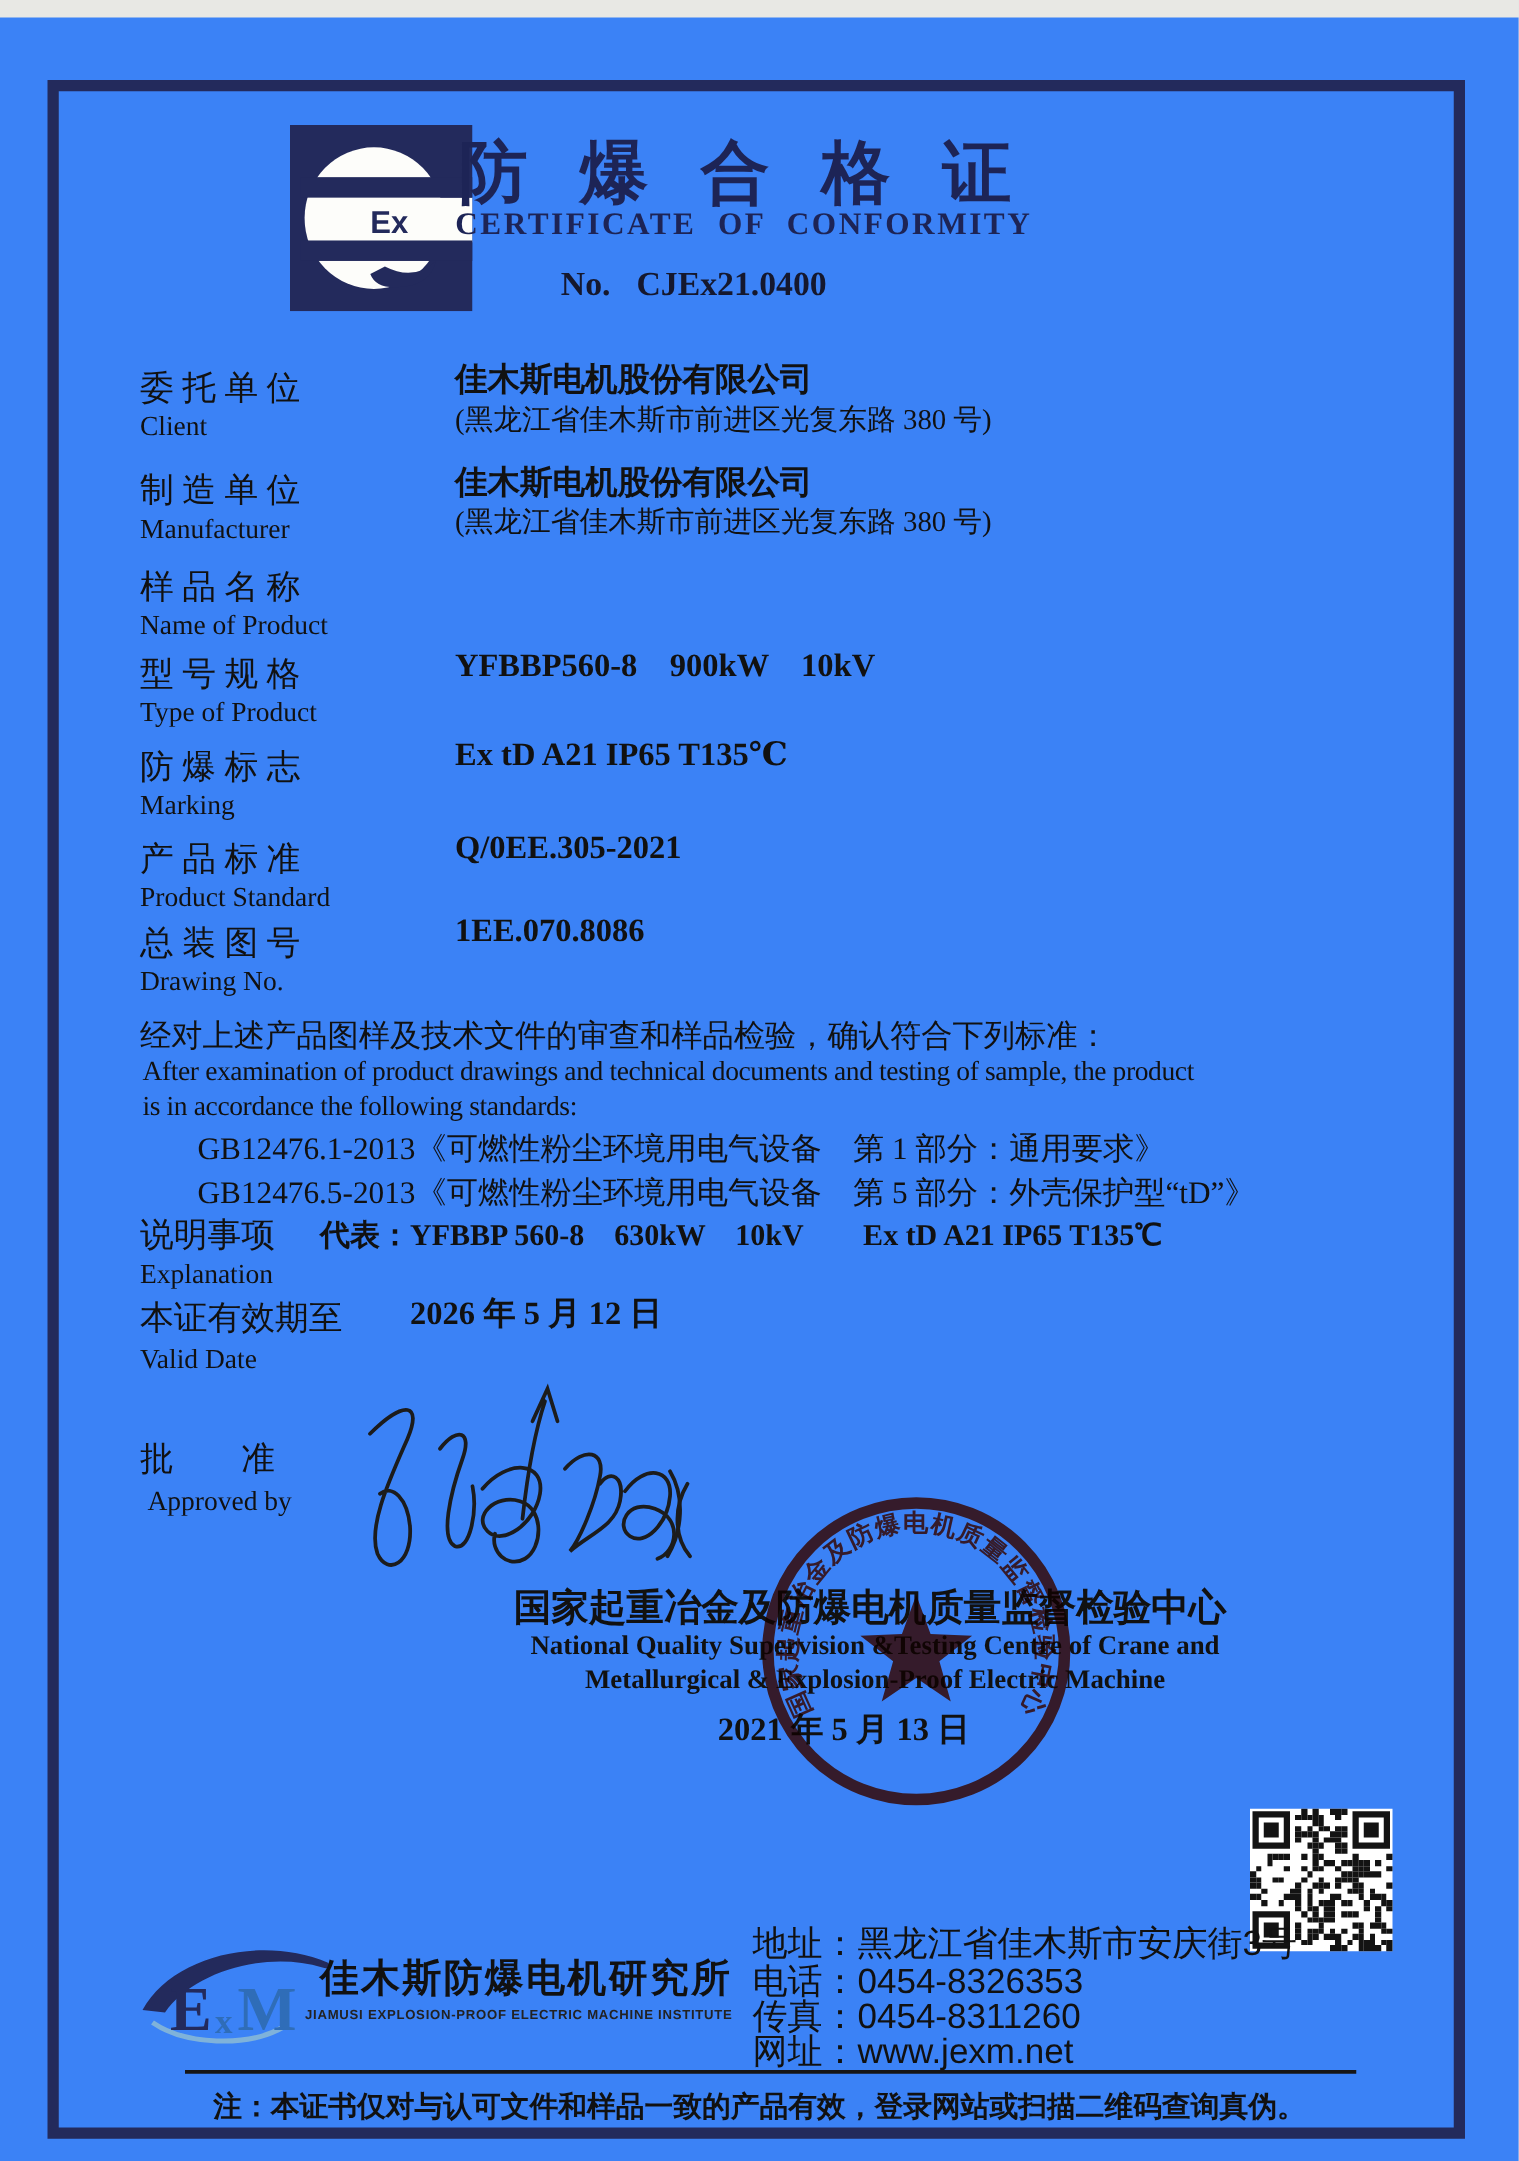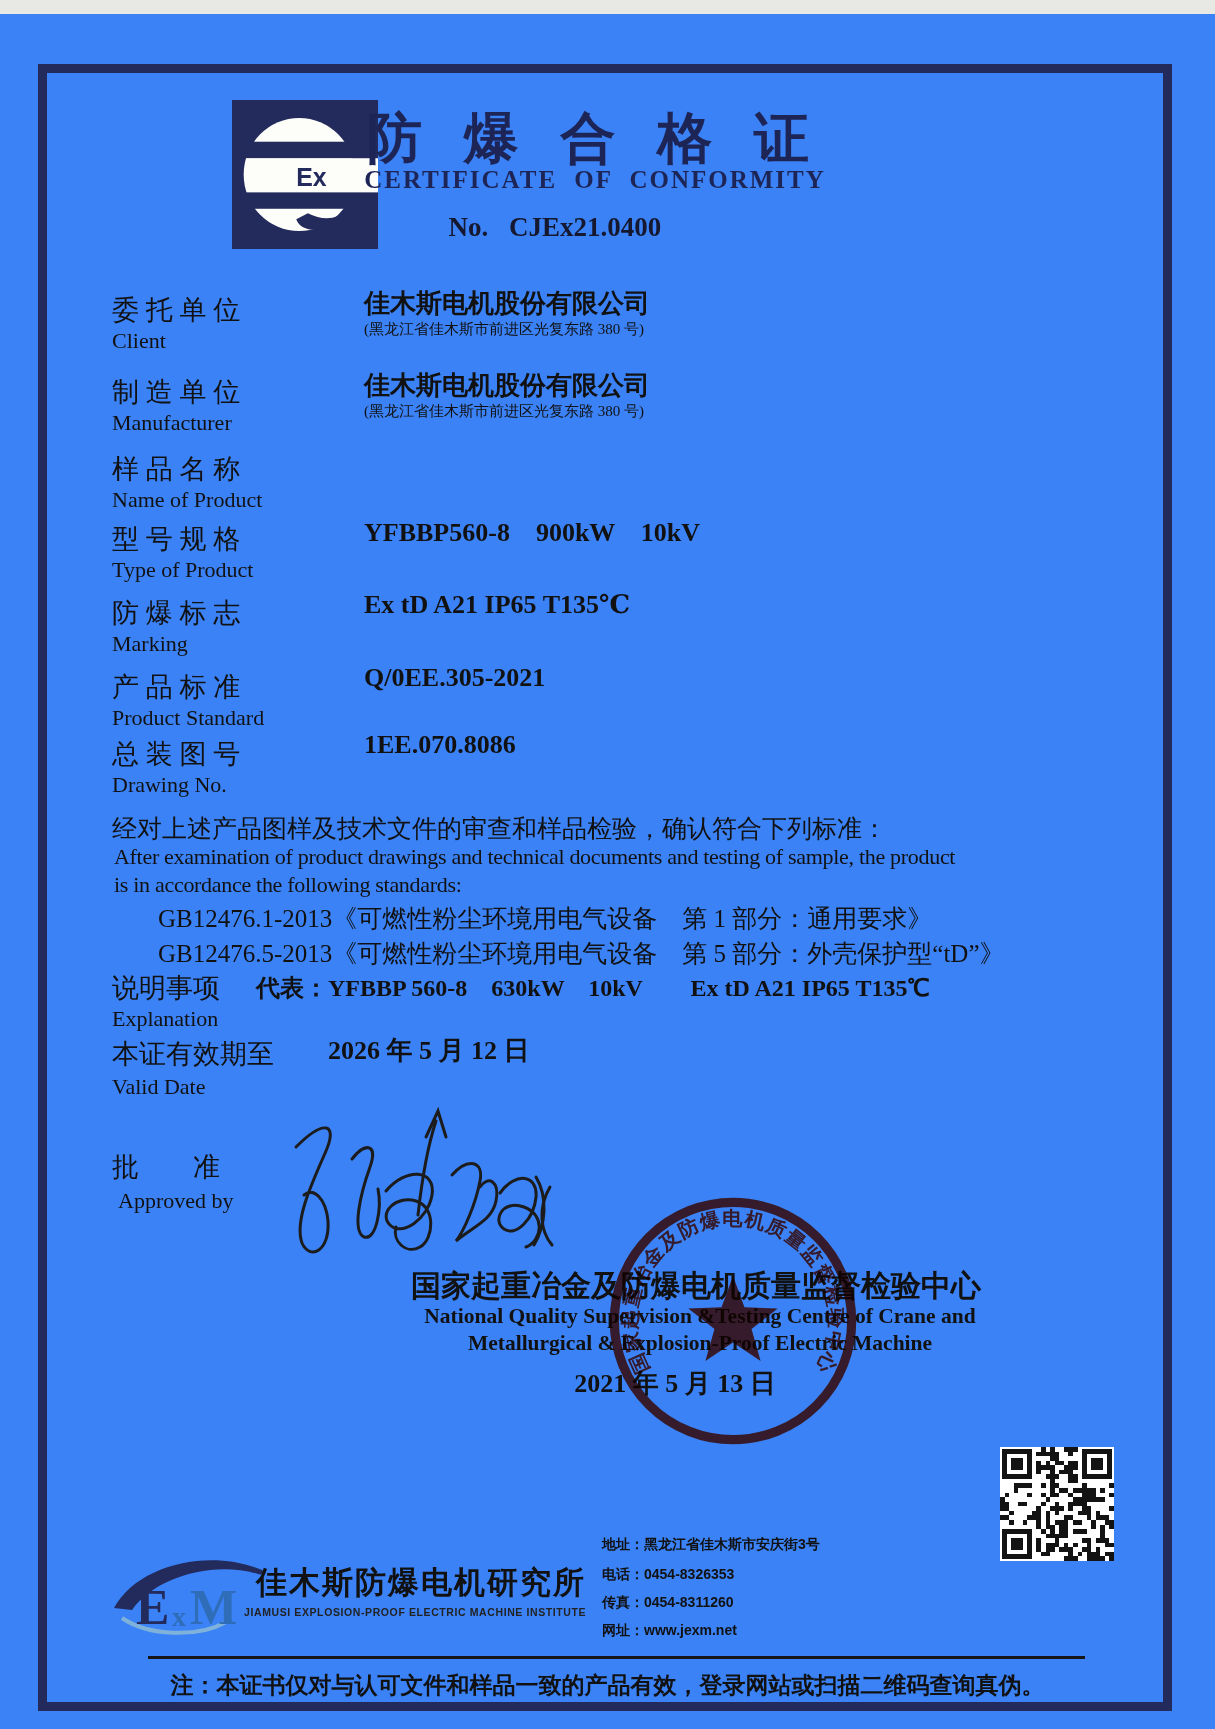--- a/index.html
+++ b/index.html
@@ -10,30 +10,30 @@
   }
   .frame{position:absolute;left:38px;top:50px;width:1134px;height:1647px;
     border:9px solid #232a5c;box-sizing:border-box;}
   .abs{position:absolute;}
   .title-cn{font-size:55px;font-weight:bold;letter-spacing:14px;color:#1d2456;white-space:nowrap;}
   .title-en{font-size:25px;font-weight:bold;letter-spacing:2px;word-spacing:9px;color:#1d2456;white-space:nowrap;}
   .certno{font-size:27px;font-weight:600;word-spacing:14px;color:#15182e;}
   .lab-cn{font-size:27px;white-space:nowrap;}
   .lab-en{font-size:22px;white-space:nowrap;}
   .val{font-size:26px;font-weight:600;white-space:nowrap;}
-  .sub{font-size:15px;white-space:nowrap;}
+  .sub{font-size:23px;white-space:nowrap;}
   .para-cn{font-size:25px;white-space:nowrap;}
   .para-en{font-size:22px;white-space:nowrap;letter-spacing:-0.3px;}
   .std{font-size:25px;white-space:nowrap;}
   .expl{font-size:24px;font-weight:600;white-space:nowrap;}
   .issuer-cn{font-size:30px;font-weight:600;white-space:nowrap;}
   .issuer-en{font-size:21.5px;font-weight:bold;white-space:nowrap;}
   .issuer-date{font-size:26px;font-weight:600;white-space:nowrap;}
   .sans{font-family:"Liberation Sans","DejaVu Sans",sans-serif;}
-  .contact-line{font-size:14px;font-weight:bold;white-space:nowrap;}
+  .contact-line{font-size:28px;font-weight:normal;white-space:nowrap;}
   .note-line{font-size:23px;font-weight:bold;text-align:center;width:100%;}
   .inst-cn{font-size:31px;font-weight:bold;letter-spacing:2px;white-space:nowrap;}
   .inst-en{font-size:10.5px;font-weight:bold;letter-spacing:0.6px;color:#222;white-space:nowrap;}
   .sep{position:absolute;background:#161616;}
   .stamp{mix-blend-mode:multiply;opacity:0.92;}
   .qr{position:absolute;left:1000px;top:1433px;width:114px;height:114px;background:#fff;}
   .qr-grid{position:absolute;inset:0;display:grid;grid-template-columns:repeat(25,1fr);grid-template-rows:repeat(25,1fr);}
   .qr-grid div{width:100%;height:100%;}
   .qr-grid .b{background:#131313;}
   .finder{position:absolute;width:30px;height:30px;border:5px solid #131313;background:#fff;box-sizing:border-box;}

